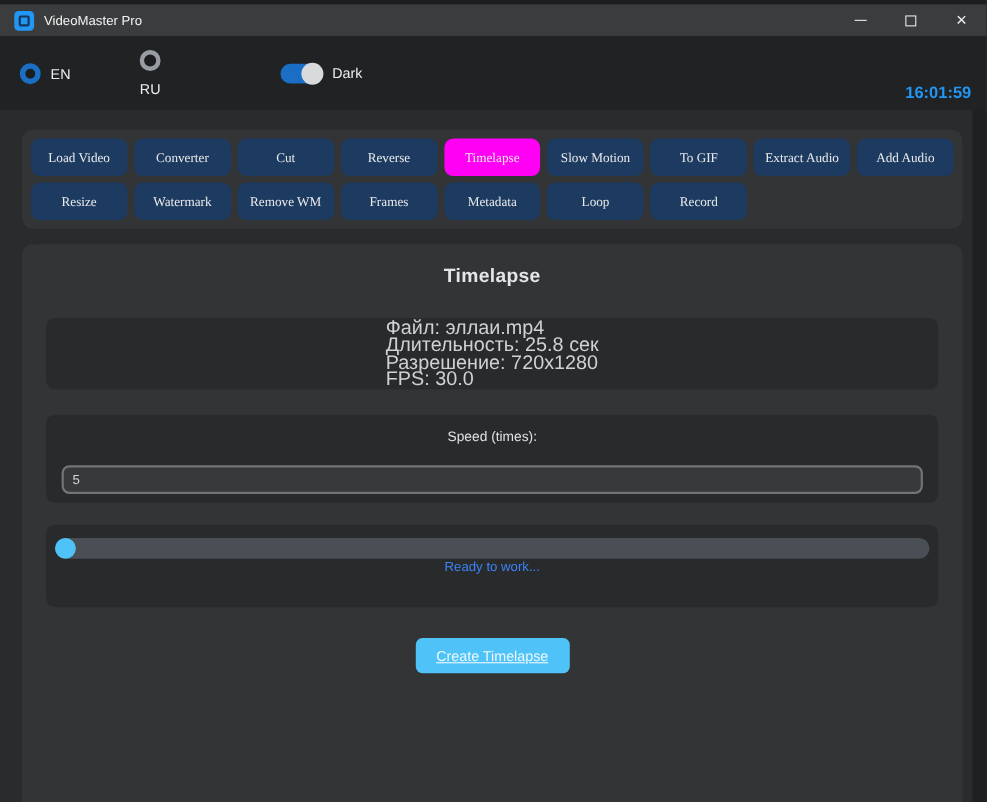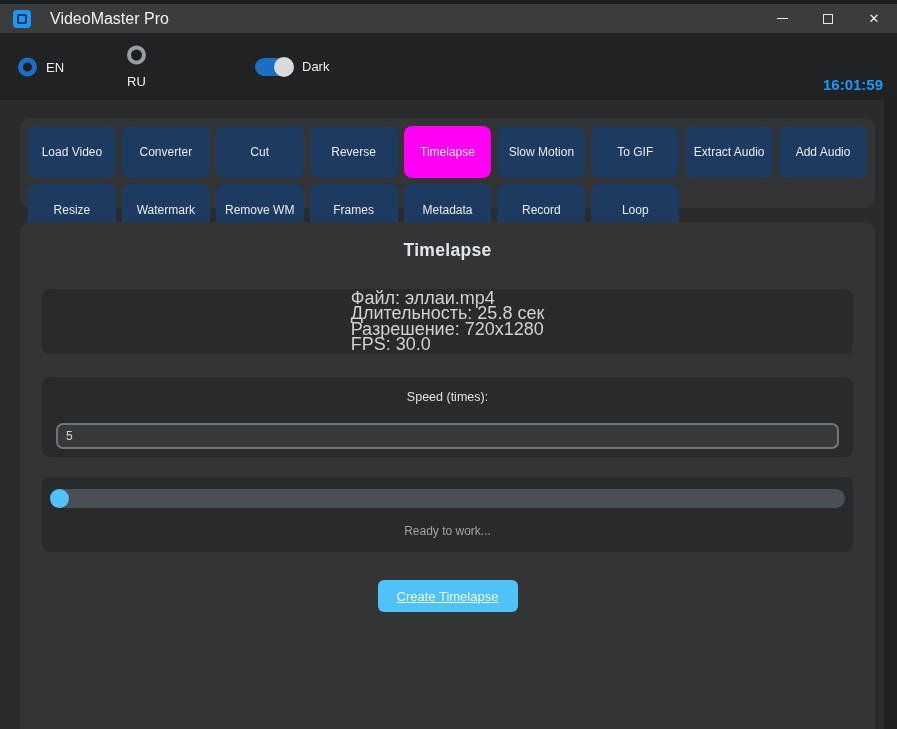--- a/index.html
+++ b/index.html
@@ -18,21 +18,21 @@
     position:relative;
   }
   .app-icon {
     width:18px; height:18px; margin-left:13px;
     background:var(--time-blue,#2196f3); border-radius:4px;
     display:flex; align-items:center; justify-content:center;
   }
   .app-icon .inner-sq {
     width:10px; height:10px; border:2.5px solid #16365c; border-radius:2px;
   }
-  .app-title { font-size:16px; color:#f2f2f2; margin-left:19px; }
+  .app-title { font-size:12px; color:#f2f2f2; margin-left:9px; }
   .win-controls { position:absolute; right:0; top:0; height:29px; display:flex; }
   .win-btn { width:46px; height:29px; display:flex; align-items:center; justify-content:center; background:transparent; border:0; color:#e8e8e8; cursor:default; }
   .glyph-min { width:11px; height:1.5px; background:#e8e8e8; display:block; }
   .glyph-max { width:10px; height:10px; border:1.2px solid #e8e8e8; display:block; }
   .glyph-close { font-size:13px; line-height:1; color:#eee; }
 
   
   .header {
     height:67px; background:#202224; position:relative;
   }
@@ -67,23 +67,23 @@
   .right-band { position:absolute; right:0; top:0; width:13px; height:100%; background:#1f2021; }
 
   .toolbar-panel {
     position:absolute; left:20px; top:18px; width:855px; height:90px;
     background:#323436; border-radius:10px;
     padding:8px; display:grid;
     grid-template-columns:repeat(9,1fr);
     gap:6px;
   }
   .tool-btn {
-    height:52px; border:0; border-radius:8px;
+    height:34px; border:0; border-radius:8px;
     background:var(--navy,#1d3b60); color:#e9eaeb;
-    font-family:Liberation Sans, sans-serif; font-size:12px;
+    font-family:Liberation Serif, serif; font-size:12px;
     white-space:nowrap; overflow:hidden;
     display:flex; align-items:center; justify-content:center;
     cursor:default;
   }
   .tool-btn.active { background:var(--magenta,#ff00f5); }
 
   .main-panel {
     position:absolute; left:20px; top:122px; width:855px; height:507px;
     background:#323436; border-radius:10px 10px 0 0;
   }
@@ -111,21 +111,21 @@
   .progress-box { margin-top:20px; height:75px; padding-top:12px; }
   .progress-track {
     margin:0 8px; height:19px; border-radius:10px;
     background:#4a4f55; position:relative;
   }
   .progress-knob {
     position:absolute; left:0; top:0;
     width:19px; height:19px; border-radius:50%;
     background:var(--cyan,#4fc3f7);
   }
-  .progress-status { margin-top:16px; text-align:center; font-size:12px; color:#a3a3a3; }
+  .progress-status { margin-top:0; text-align:center; font-size:12px; color:#3b82f6; }
   .create-btn {
     display:block; margin:28px auto 0; width:140px; height:32px;
     background:var(--cyan,#4fc3f7); border:0; border-radius:6px;
     color:#eef9ff; font-size:13px;
     font-family:"Liberation Sans", sans-serif; cursor:default;text-decoration:underline;
   }
 </style>
 </head>
 <body>
 
@@ -177,22 +177,22 @@
       <button class="tool-btn active">Timelapse</button>
       <button class="tool-btn">Slow Motion</button>
       <button class="tool-btn">To GIF</button>
       <button class="tool-btn">Extract Audio</button>
       <button class="tool-btn">Add Audio</button>
       <button class="tool-btn">Resize</button>
       <button class="tool-btn">Watermark</button>
       <button class="tool-btn">Remove WM</button>
       <button class="tool-btn">Frames</button>
       <button class="tool-btn">Metadata</button>
+      <button class="tool-btn">Loop</button>
       <button class="tool-btn">Record</button>
-      <button class="tool-btn">Loop</button>
     </div>
 
   <div class="main-panel">
     <div class="panel-title">Timelapse</div>
 
     <div class="inner-box info-box">
       <div class="info-lines">
         <div>Файл: эллаи.mp4</div>
         <div>Длительность: 25.8 сек</div>
         <div>Разрешение: 720x1280</div>

